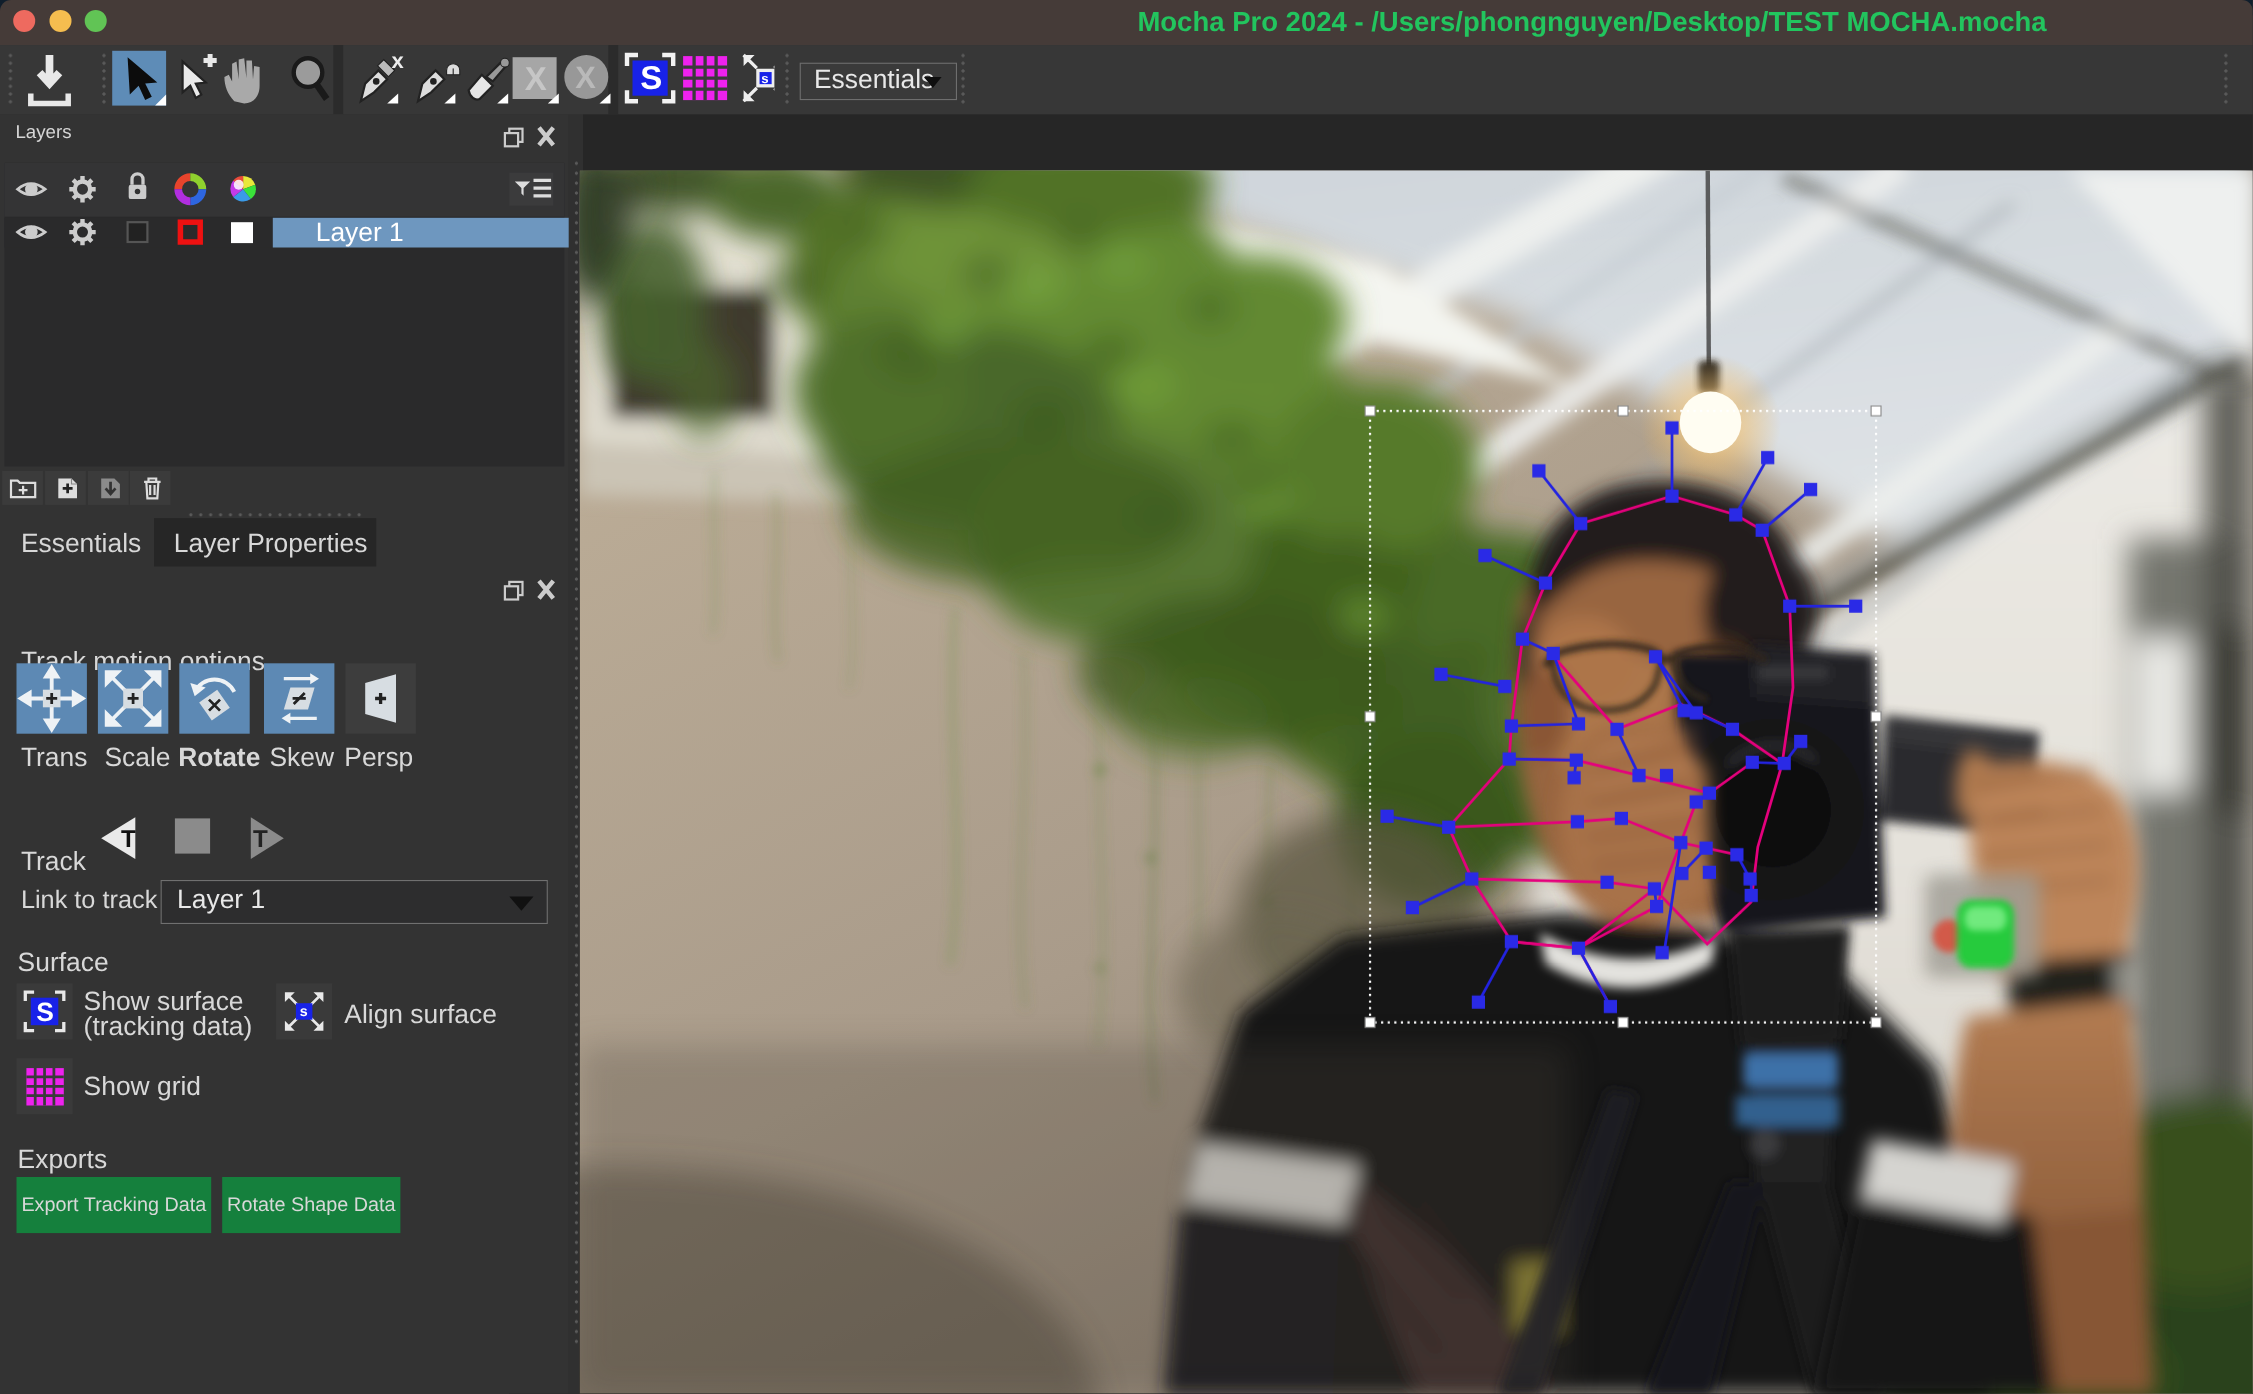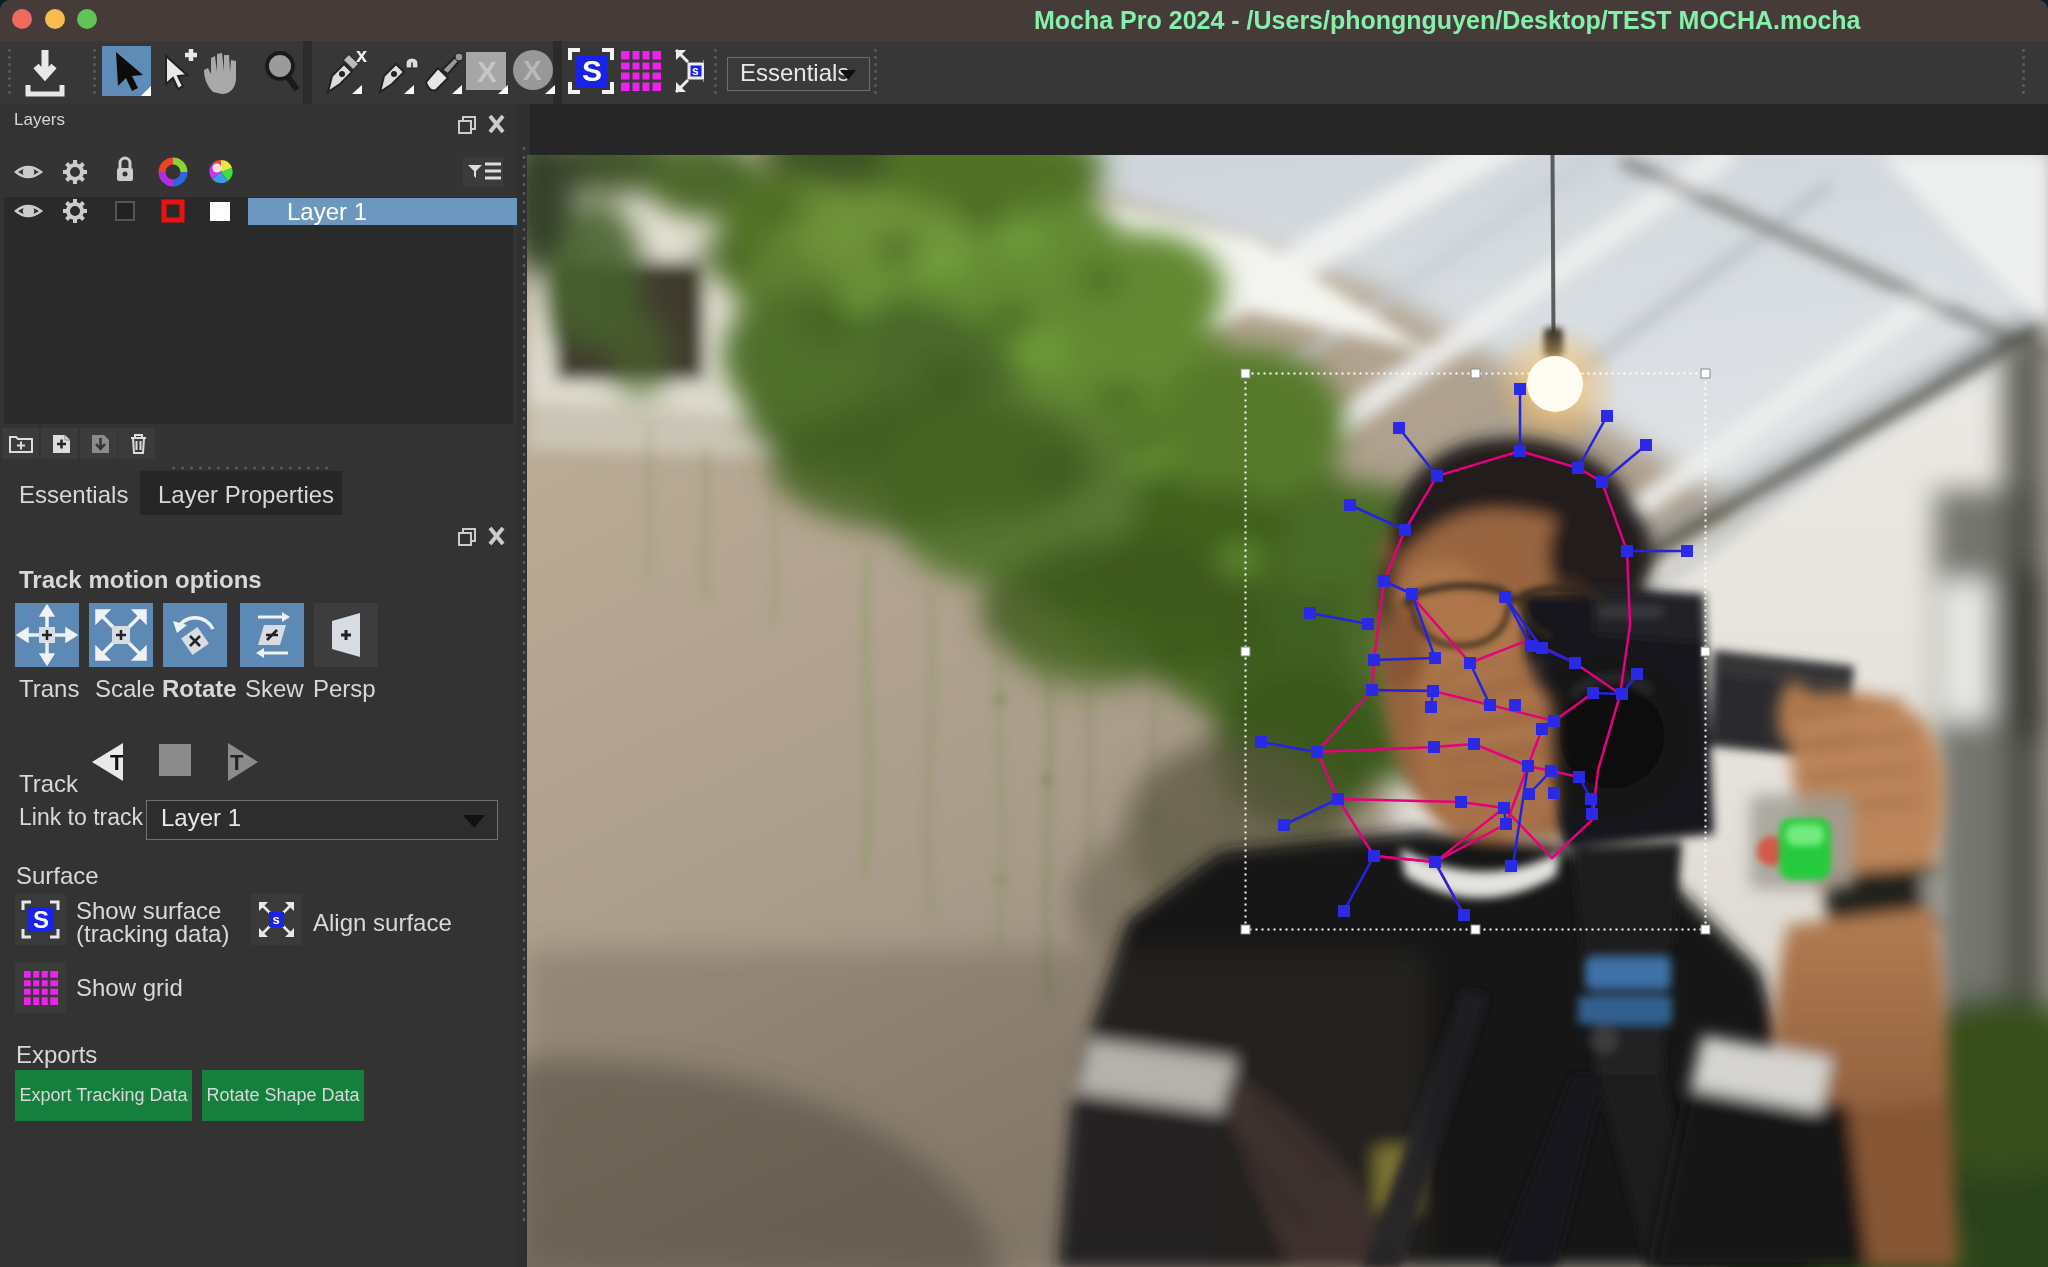--- a/index.html
+++ b/index.html
@@ -3,21 +3,21 @@
 <meta charset="utf-8">
 <style>
   html,body{margin:0;padding:0;}
   body{width:2048px;height:1267px;overflow:hidden;background:#333333;
        font-family:"Liberation Sans",sans-serif;position:relative;}
   .abs{position:absolute;}
   
   #titlebar{left:0;top:0;width:2048px;height:41px;background:#453b38;border-radius:10px 10px 0 0;}
   .tl{position:absolute;top:9px;width:20px;height:20px;border-radius:50%;}
   #title{position:absolute;top:6px;left:1034px;width:730px;text-align:left;
-         color:#86efac;font-size:25px;font-weight:bold;white-space:nowrap;}
+         color:#22c55e;font-size:25px;font-weight:bold;white-space:nowrap;}
   
   #toolbar{left:0;top:41px;width:2048px;height:63px;background:#373737;}
   .dots{position:absolute;width:8px;background-image:radial-gradient(circle,#5a5a5a 1.2px,transparent 1.7px);
         background-size:7px 7px;}
   .tbtn{position:absolute;top:5px;height:52px;}
   
   #panel{left:0;top:104px;width:517px;height:1163px;background:#333333;}
   .ptitle{position:absolute;color:#d6d6d6;font-size:17px;}
   #layerlist{position:absolute;left:4px;top:44px;width:509px;height:276px;background:#2a2a2b;}
   #lheader{position:absolute;left:0;top:0;width:509px;height:49px;background:#343435;}
@@ -245,21 +245,21 @@
   <div class="dots" style="left:169px;top:360px;width:160px;height:8px;background-size:9px 8px;"></div>
   <div id="tab-active"></div>
   <div class="tabtxt" style="left:19px;top:377px;">Essentials</div>
   <div class="tabtxt" style="left:158px;top:377px;">Layer Properties</div>
   <svg style="position:absolute;left:455px;top:420px;" width="50" height="24" viewBox="0 0 50 24">
     <rect x="8" y="5" width="12" height="12" fill="none" stroke="#ccc" stroke-width="2"></rect>
     <rect x="4" y="9" width="12" height="12" fill="#333" stroke="#ccc" stroke-width="2"></rect>
     <path d="M35 4 L48 20 M48 4 L35 20" stroke="#ccc" stroke-width="4"></path>
   </svg>
 
-  <div class="blab" style="left:19px;top:462px;font-weight:bold;">Track motion options</div>
+  <div class="blab" style="left:19px;top:484px;">Track motion options</div>
   <div class="bluebtn" style="left:15px;top:499px;"></div>
   <div class="bluebtn" style="left:89px;top:499px;"></div>
   <div class="bluebtn" style="left:163px;top:499px;"></div>
   <div class="bluebtn" style="left:240px;top:499px;"></div>
   <div class="graybtn" style="left:314px;top:499px;"></div>
   <svg style="position:absolute;left:15px;top:499px;" width="365" height="64" viewBox="0 0 365 64">
 
     <g stroke="#eef2f5" stroke-width="3.5" fill="#eef2f5">
       <path d="M32 8 L32 56 M8 32 L56 32" fill="none"></path>
       <path d="M32 4 L27 12 L37 12 Z M32 60 L27 52 L37 52 Z M4 32 L12 27 L12 37 Z M60 32 L52 27 L52 37 Z"></path>

